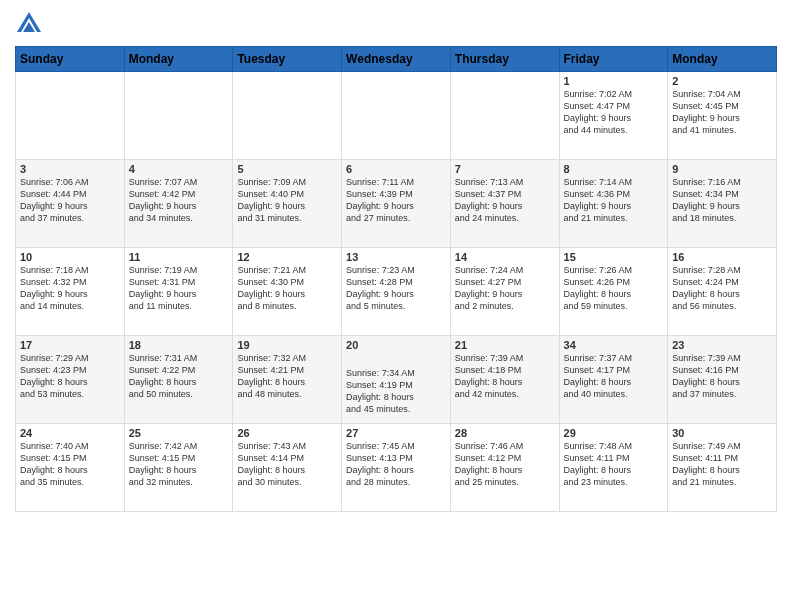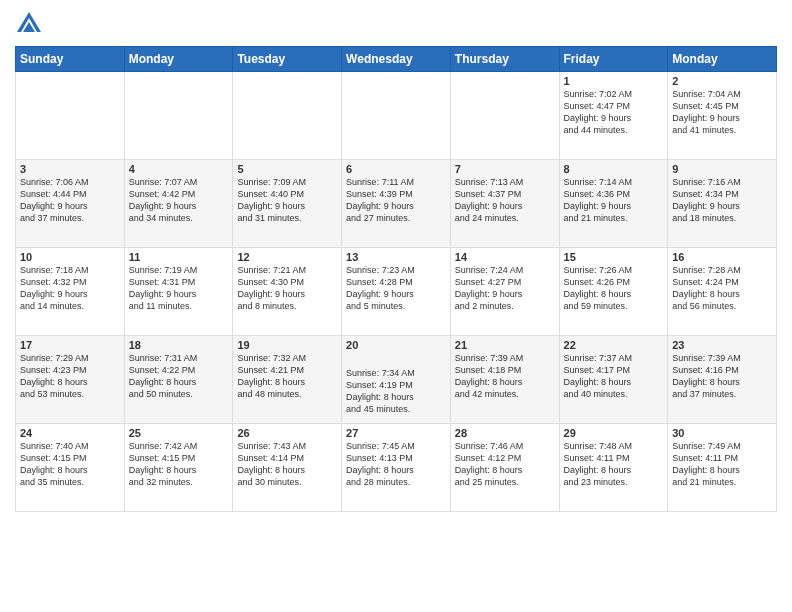--- a/index.html
+++ b/index.html
@@ -57,21 +57,21 @@
       font-size: 14px;
       color: #555;
     }
     .calendar {
       width: 100%;
       border-collapse: collapse;
       table-layout: fixed;
     }
     .calendar th {
       background: #2a6ebb;
-      color: #ffffff;
+      color: #000000;
       font-size: 12px;
       font-weight: bold;
       padding: 5px 4px;
       text-align: left;
       border: 1px solid #1a5eaa;
     }
     .calendar td {
       vertical-align: top;
       border: 1px solid #ddd;
       padding: 3px 4px;
@@ -286,21 +286,21 @@
 and 45 minutes.</div>
           </td>
           <td>
             <span class="day-num">21</span>
             <div class="day-info" style="white-space: pre-line;">Sunrise: 7:39 AM
 Sunset: 4:18 PM
 Daylight: 8 hours
 and 42 minutes.</div>
           </td>
           <td>
-            <span class="day-num">22</span>
+            <span class="day-num">34</span>
             <div class="day-info" style="white-space: pre-line;">Sunrise: 7:37 AM
 Sunset: 4:17 PM
 Daylight: 8 hours
 and 40 minutes.</div>
           </td>
           <td>
             <span class="day-num">23</span>
             <div class="day-info" style="white-space: pre-line;">Sunrise: 7:39 AM
 Sunset: 4:16 PM
 Daylight: 8 hours

